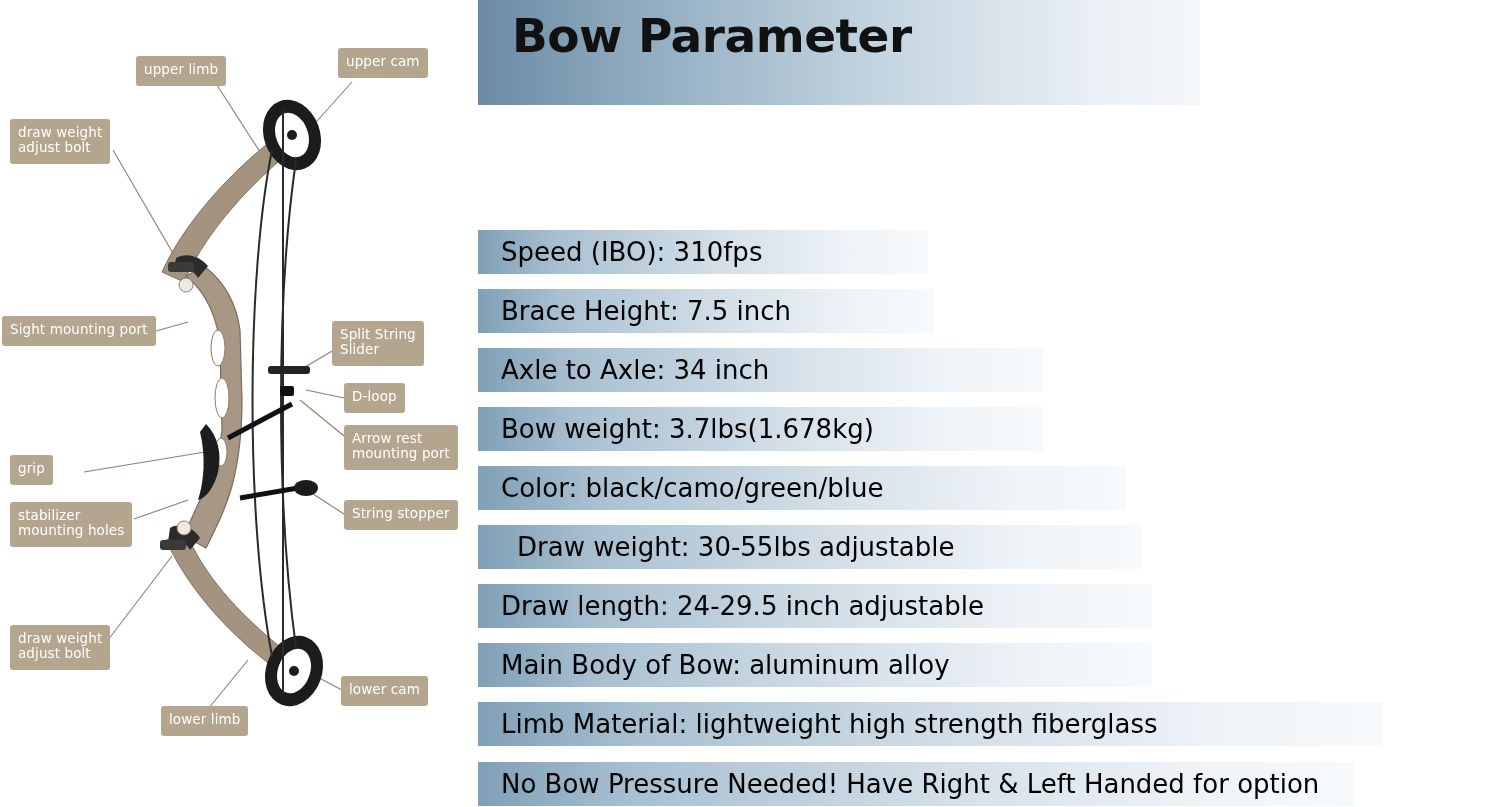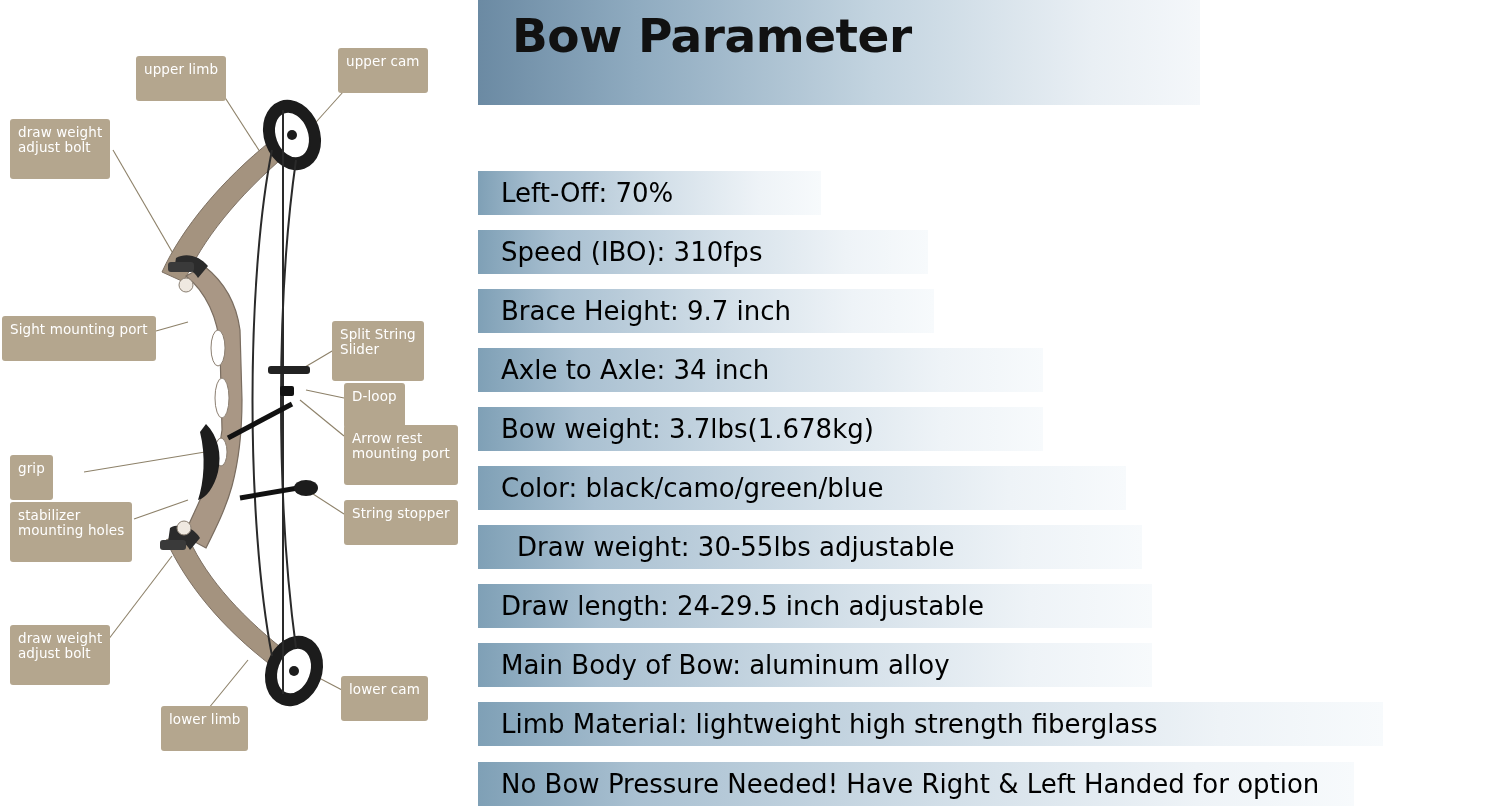--- a/index.html
+++ b/index.html
@@ -26,21 +26,21 @@
     position: absolute;
     left: 0; top: 0;
   }
 
   .callout {
     position: absolute;
     background: #b4a68e;
     color: #ffffff;
     font-size: 13.5px;
     line-height: 15px;
-    padding: 6px 8px 24px 8px;
+    padding: 6px 8px 9px 8px;
     border-radius: 3px;
     font-family: "DejaVu Sans", "Liberation Sans", sans-serif;
     white-space: pre-line;
     letter-spacing: .1px;
   }
 
   
   #params {
     position: absolute;
     left: 478px; top: 0;
@@ -190,30 +190,27 @@
 
   <div class="callout" style="left:161px; top:706px;">lower limb</div>
 </div>
 
 <div id="params">
 
   <div id="title-bar">
     <div id="title-text">Bow Parameter</div>
   </div>
 
-  <div class="spec-row" style="top:171px; width:343px;">
-    <span class="spec-text">Left-Off: 70%</span>
-  </div>
 
   <div class="spec-row" style="top:230px; width:450px;">
     <span class="spec-text">Speed (IBO): 310fps</span>
   </div>
 
   <div class="spec-row" style="top:289px; width:456px;">
-    <span class="spec-text">Brace Height: 9.7 inch</span>
+    <span class="spec-text">Brace Height: 7.5 inch</span>
   </div>
 
   <div class="spec-row" style="top:348px; width:565px;">
     <span class="spec-text">Axle to Axle: 34 inch</span>
   </div>
 
   <div class="spec-row" style="top:407px; width:565px;">
     <span class="spec-text">Bow weight: 3.7lbs(1.678kg)</span>
   </div>
 

